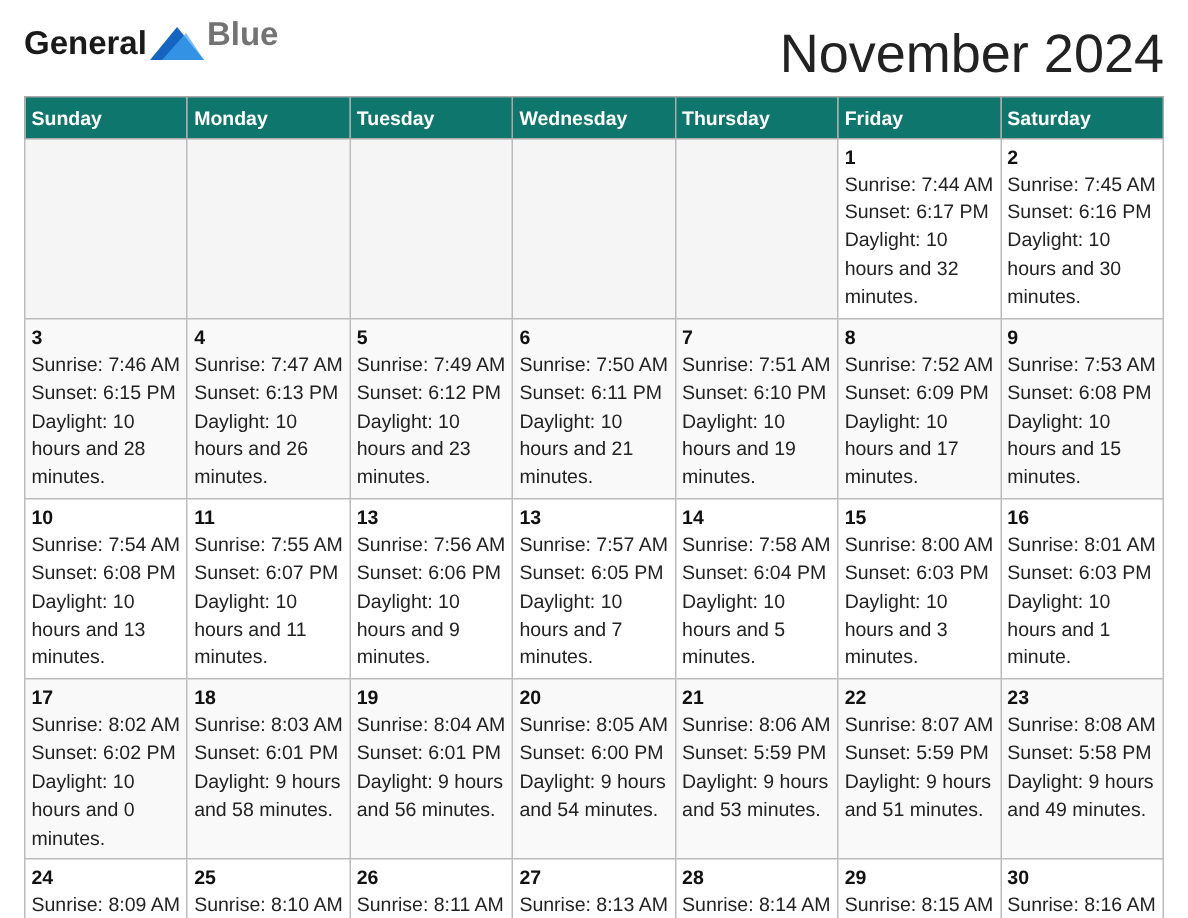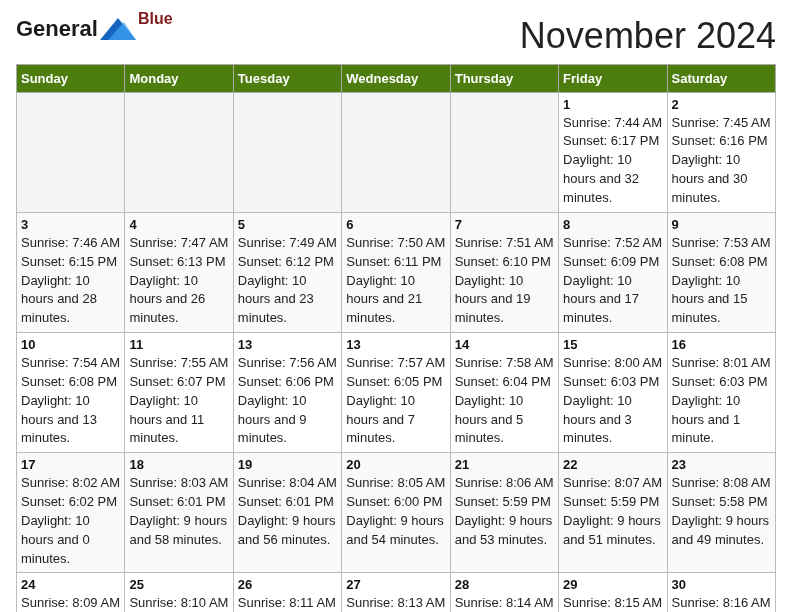--- a/index.html
+++ b/index.html
@@ -34,21 +34,21 @@
       font-size: 15px;
       color: #444;
       margin-top: 2px;
     }
     .calendar {
       width: 100%;
       border-collapse: collapse;
       table-layout: fixed;
     }
     .calendar th {
-      background: #4d7c0f;
+      background: #0f766e;
       color: #fff;
       font-size: 13px;
       font-weight: bold;
       padding: 6px 4px;
       text-align: left;
       border: 1px solid #aaa;
     }
     .calendar td {
       border: 1px solid #bbb;
       vertical-align: top;
@@ -82,21 +82,21 @@
 
 <div class="header">
   <div class="logo">
     <div style="display:flex;align-items:center;">
       <span style="font-size:22px;font-weight:bold;color:#1a1a1a;">General</span>
       <svg width="36" height="22" viewBox="0 0 36 22" style="margin-left:2px;">
         <polygon points="0,22 18,0 36,22" fill="#1565C0"></polygon>
         <polygon points="8,22 24,4 36,22" fill="#42A5F5" opacity="0.7"></polygon>
       </svg>
     </div>
-    <span style="font-size:16px;font-weight:bold;color:#7f1d1d;margin-top:-6px;margin-left:2px;">Blue</span>
+    <span style="font-size:22px;font-weight:bold;color:#737373;margin-top:-6px;margin-left:2px;">Blue</span>
   </div>
   <div class="title-block">
     <div class="month-title">November 2024</div>
   </div>
 </div>
 
 <table class="calendar">
   <thead>
     <tr>
     <th>Sunday</th>

